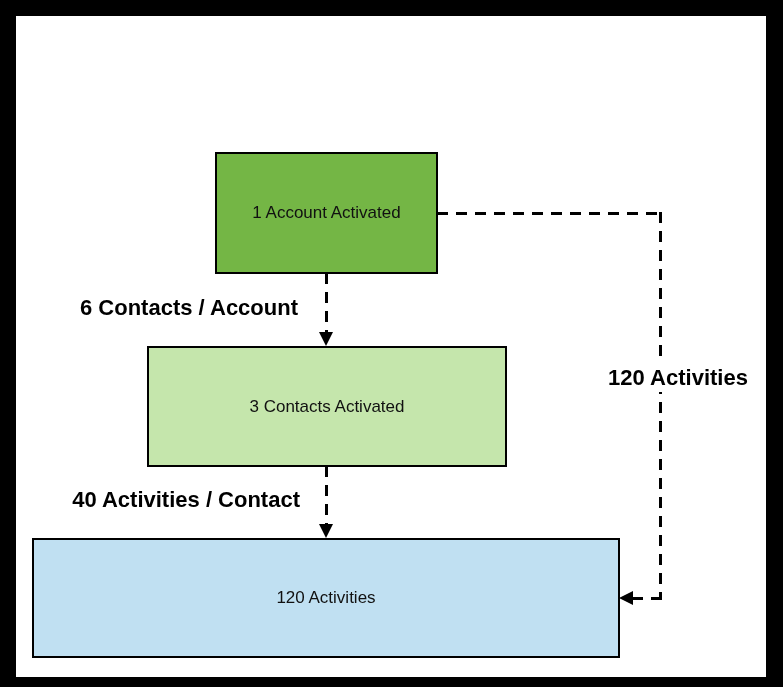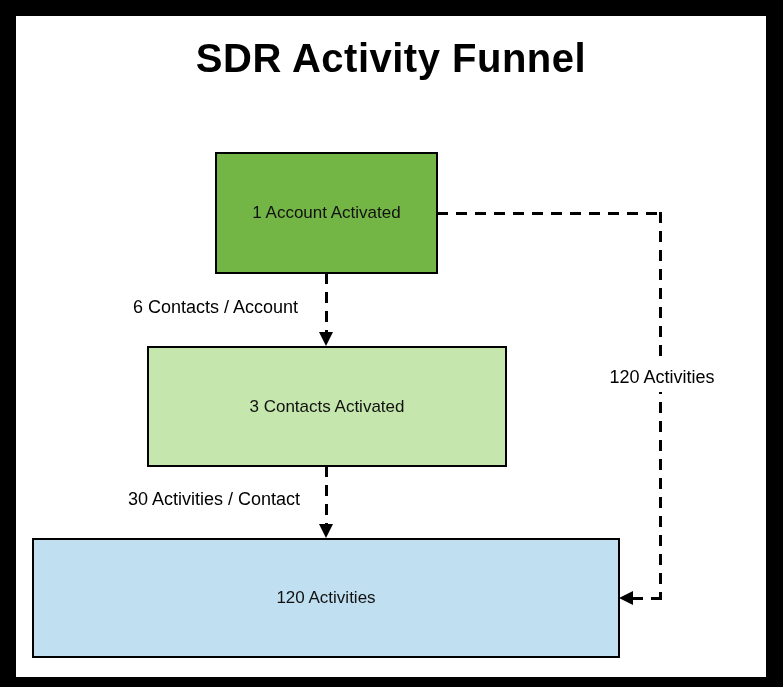--- a/index.html
+++ b/index.html
@@ -75,64 +75,64 @@
   .line-a2 { left: 309px; top: 450px; height: 59px; }
   .head-a2 { left: 303px; top: 508px; }
 
   .line-c-h1 { left: 421px; top: 196px; width: 224px; }
   .line-c-v  { left: 643px; top: 196px; height: 388px; }
   .line-c-h2 { left: 616px; top: 581px; width: 29px; }
   .head-c    { left: 603px; top: 575px; }
 
   .edge-label {
     position: absolute;
-    font-weight: normal;
-    font-size: 18px;
+    font-weight: bold;
+    font-size: 22px;
     color: #000000;
     white-space: nowrap;
     line-height: 21px;
+    margin-left: 16px;
   }
   .edge-label-1 { top: 281px; right: 468px; }
   .edge-label-2 { top: 473px; right: 466px; }
   .edge-label-3 {
     top: 347px; left: 646px;
     transform: translateX(-50%);
     text-align: center;
     background: #ffffff;
     padding: 4px 2px;
     z-index: 2;
   }
 </style>
 </head>
 <body>
 
 <div class="frame">
   <div class="canvas">
 
-    <h1 class="title">SDR Activity Funnel</h1>
 
     <div class="node node-account" style="background-color: rgb(116, 182, 69);">
       <span>1 Account Activated</span>
     </div>
 
     <div class="node node-contacts" style="background-color: rgb(197, 230, 172);">
       <span>3 Contacts Activated</span>
     </div>
 
     <div class="node node-activities" style="background-color: rgb(192, 224, 242);">
       <span>120 Activities</span>
     </div>
 
     <div class="dash-v line-a1"></div>
     <div class="arrow-down head-a1"></div>
     <div class="edge-label edge-label-1">6 Contacts / Account</div>
 
     <div class="dash-v line-a2"></div>
     <div class="arrow-down head-a2"></div>
-    <div class="edge-label edge-label-2">30 Activities / Contact</div>
+    <div class="edge-label edge-label-2">40 Activities / Contact</div>
 
     <div class="dash-h line-c-h1"></div>
     <div class="dash-v line-c-v"></div>
     <div class="dash-h line-c-h2"></div>
     <div class="arrow-left head-c"></div>
     <div class="edge-label edge-label-3">
       <div>120 Activities</div>
     </div>
 
   </div>

